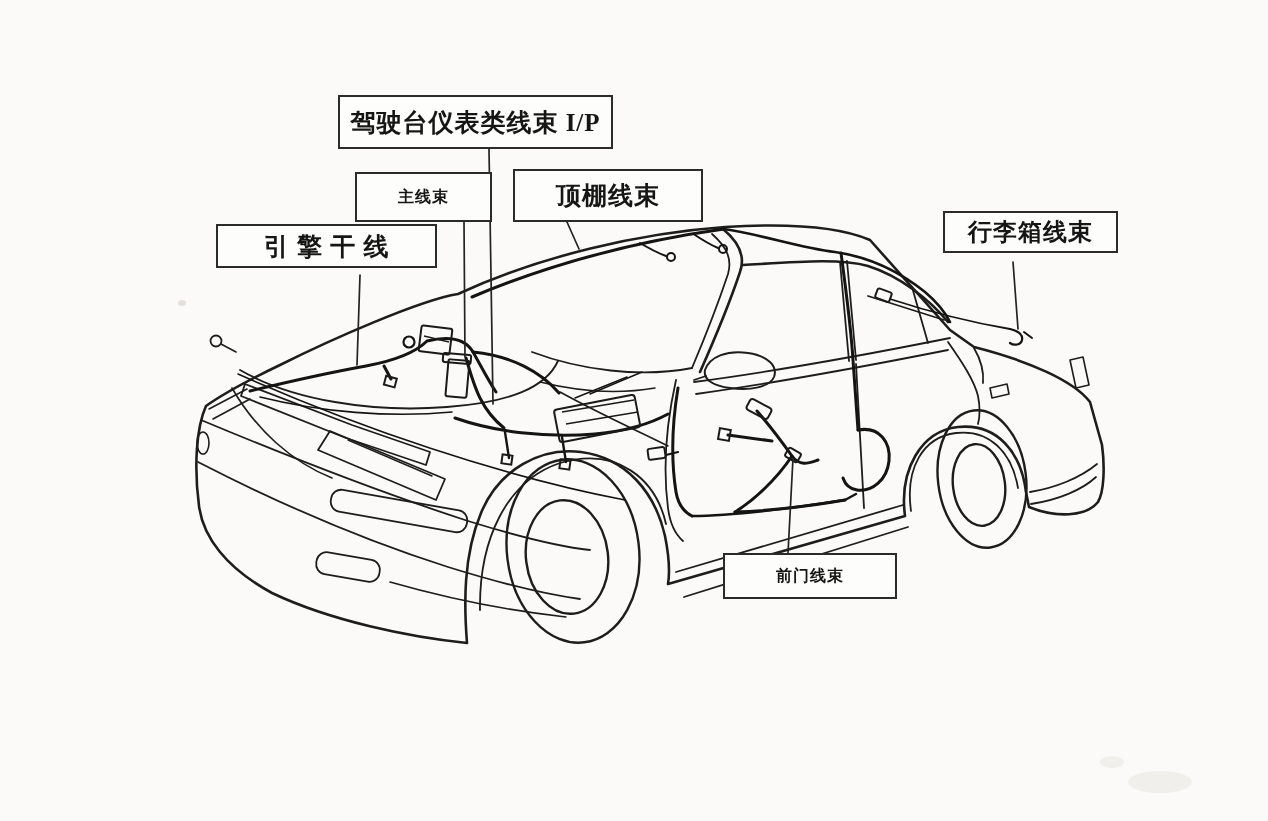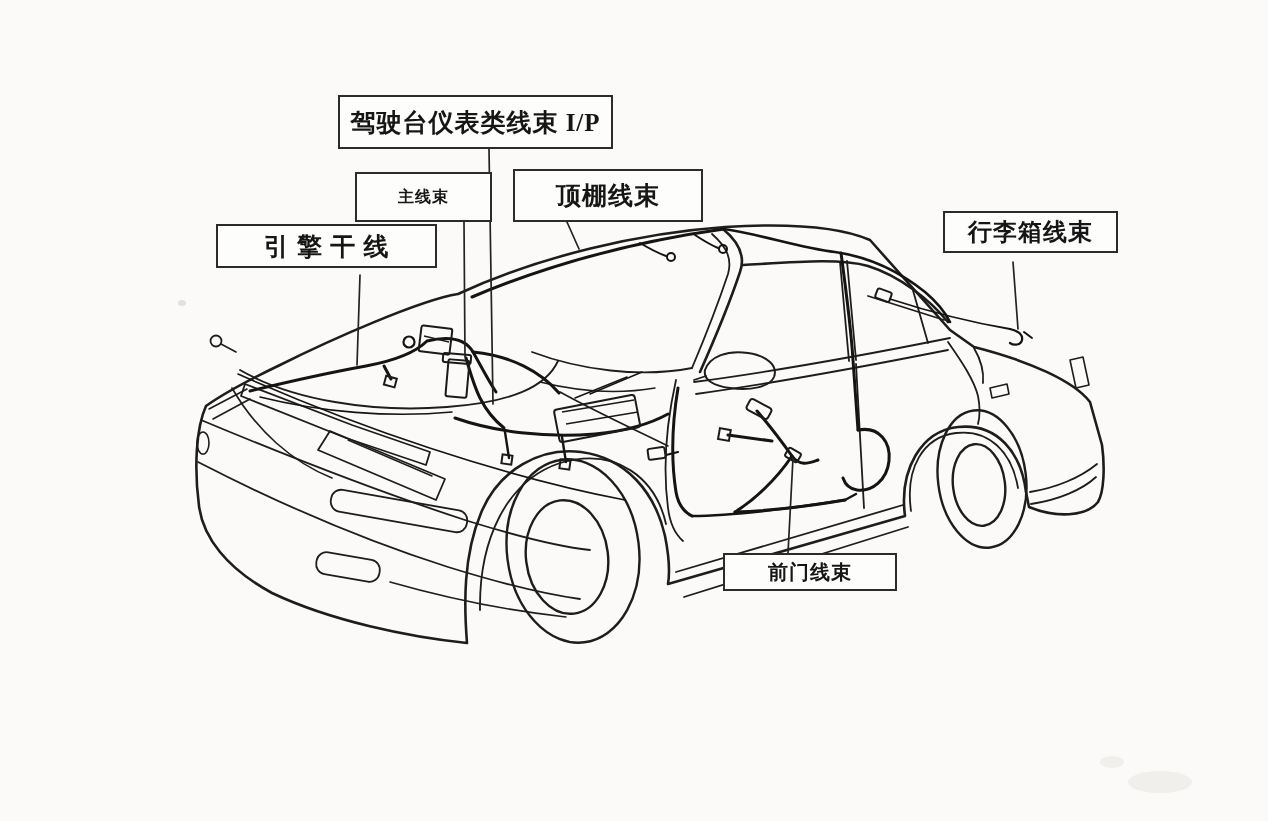--- a/index.html
+++ b/index.html
@@ -20,21 +20,21 @@
     font-weight:700;
     color:#161616;
     white-space:nowrap;
     letter-spacing:1px;
   }
   #label-ip     { left:338px; top:95px;  width:275px; height:54px; font-size:25px; }
   #label-main   { left:355px; top:172px; width:137px; height:50px; font-size:16px; }
   #label-roof   { left:513px; top:169px; width:190px; height:53px; font-size:25px; }
   #label-engine { left:216px; top:224px; width:221px; height:44px; font-size:25px; }
   #label-trunk  { left:943px; top:211px; width:175px; height:42px; font-size:24px; }
-  #label-door   { left:723px; top:553px; width:174px; height:38px; font-size:20px; }
+  #label-door   { left:723px; top:553px; width:174px; height:46px; font-size:16px; }
 </style>
 </head>
 <body>
 
 <div id="stage">
 
   <svg id="car-svg" width="1268" height="821" viewBox="0 0 1268 821">
 
     <g fill="#f1efeb" stroke="none">
       <ellipse cx="1160" cy="782" rx="32" ry="11"></ellipse>

